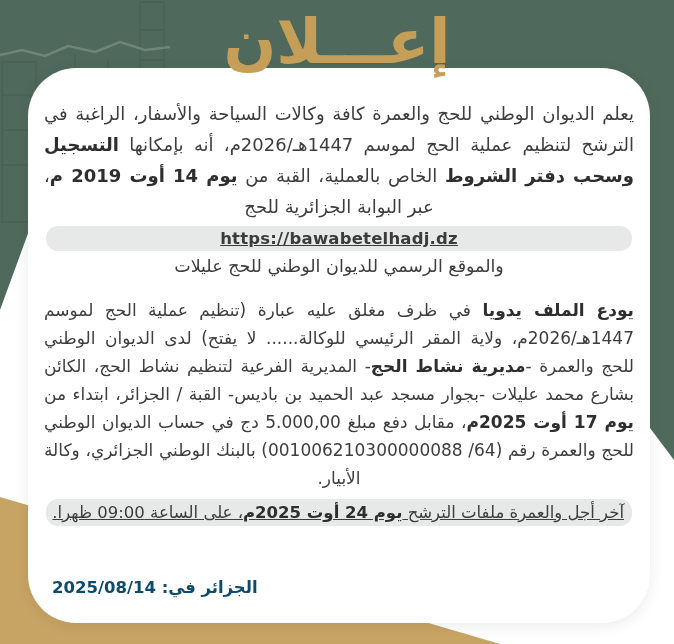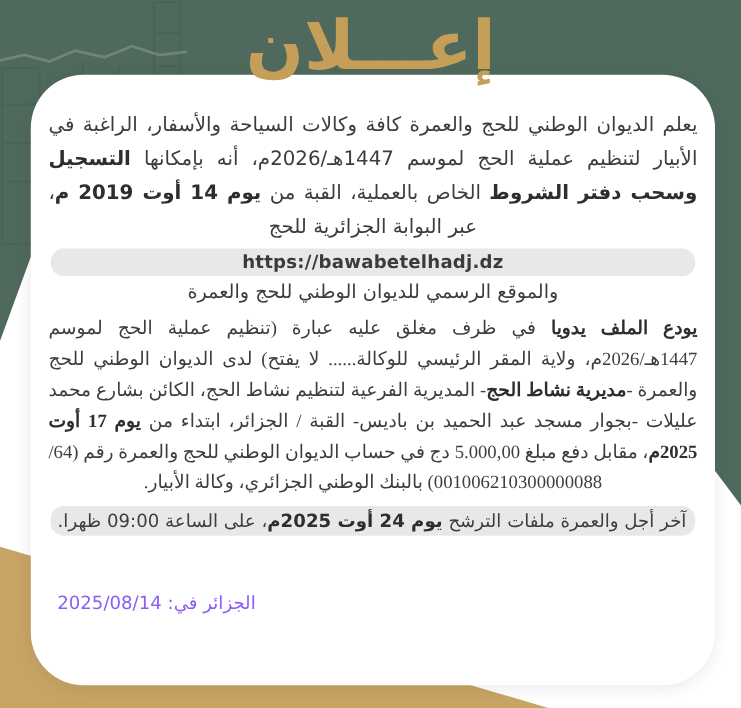--- a/index.html
+++ b/index.html
@@ -56,31 +56,30 @@
   }
   .para{
     margin:0;
     font-size:18px;line-height:31px;
     text-align:justify;
     text-align-last:center;
     color:var(--text,#3d3d3d);
   }
   .para.p2{
     font-size:17px;line-height:28px;
-    margin-top:5px;
-    font-family:Liberation Serif, serif;
+    margin-top:16px;
   }
   .b{font-weight:bold;color:var(--text_strong,#2e2e2e);}
   .pill{
     background:var(--pill_bg,#e7e9e8);
     border-radius:12px;
     margin:4px 2px 2px 2px;
     padding:2px 10px;
     text-align:center;
-    font-size:16.5px;line-height:21px;
+    font-size:16.5px;line-height:21px;text-decoration:underline;
   }
   .pill.url{
     font-weight:bold;
     direction:ltr;
     color:#3b3b3b;
     letter-spacing:.2px;
   }
   .mid{
     margin:2px 0;
     text-align:center;
@@ -89,22 +88,22 @@
   .pill.deadline{
     margin-top:7px;
     font-size:16.5px;
     white-space:nowrap;
     padding:3px 8px;
   }
   .date{
     margin:52px 8px 0 8px;
     text-align:left;
     font-size:16.5px;
-    font-weight:normal;
-    color:#8b5cf6;
+    font-weight:bold;
+    color:#0c4a6e;
   }
 </style>
 </head>
 <body>
 
 <div class="page">
 
   <div class="bg-green"></div>
 
   <svg class="watermark" width="260" height="230" viewBox="0 0 260 230">
@@ -124,25 +123,25 @@
     </g>
     <polyline points="0,55 22,50 45,56 68,46 95,52 120,42 145,50 170,47" stroke="#cfd9cf" stroke-width="2.5" fill="none" opacity="0.45"></polyline>
   </svg>
 
   <div class="bg-gold"></div>
 
   <h1 class="title">إعـــلان</h1>
 
   <div class="card">
 
-    <p class="para p1"><span>يعلم الديوان الوطني للحج والعمرة كافة وكالات السياحة والأسفار، الراغبة في الأبيار لتنظيم عملية الحج لموسم 1447هـ/2026م، أنه بإمكانها </span><span class="b">التسجيل وسحب دفتر الشروط</span><span> الخاص بالعملية، القبة من </span><span class="b">يوم 14 أوت 2019 م</span><span>، عبر البوابة الجزائرية للحج</span></p>
+    <p class="para p1"><span>يعلم الديوان الوطني للحج والعمرة كافة وكالات السياحة والأسفار، الراغبة في الترشح لتنظيم عملية الحج لموسم 1447هـ/2026م، أنه بإمكانها </span><span class="b">التسجيل وسحب دفتر الشروط</span><span> الخاص بالعملية، القبة من </span><span class="b">يوم 14 أوت 2019 م</span><span>، عبر البوابة الجزائرية للحج</span></p>
 
     <div class="pill url">https://bawabetelhadj.dz</div>
 
-    <p class="mid">والموقع الرسمي للديوان الوطني للحج والعمرة</p>
+    <p class="mid">والموقع الرسمي للديوان الوطني للحج عليلات</p>
 
 
     <p class="para p2"><span class="b">يودع الملف يدويا</span><span> في ظرف مغلق عليه عبارة (تنظيم عملية الحج لموسم 1447هـ/2026م، ولاية المقر الرئيسي للوكالة...... لا يفتح) لدى الديوان الوطني للحج والعمرة -</span><span class="b">مديرية نشاط الحج</span><span>- المديرية الفرعية لتنظيم نشاط الحج، الكائن بشارع محمد عليلات -بجوار مسجد عبد الحميد بن باديس- القبة / الجزائر، ابتداء من </span><span class="b">يوم 17 أوت 2025م</span><span>، مقابل دفع مبلغ 5.000,00 دج في حساب الديوان الوطني للحج والعمرة رقم (64/ 001006210300000088) بالبنك الوطني الجزائري، وكالة الأبيار.</span></p>
 
     <div class="pill deadline"><span>آخر أجل والعمرة ملفات الترشح </span><span class="b">يوم 24 أوت 2025م</span><span>، على الساعة 09:00 ظهرا.</span></div>
 
     <p class="date">الجزائر في: 2025/08/14</p>
 
   </div>
 </div>

